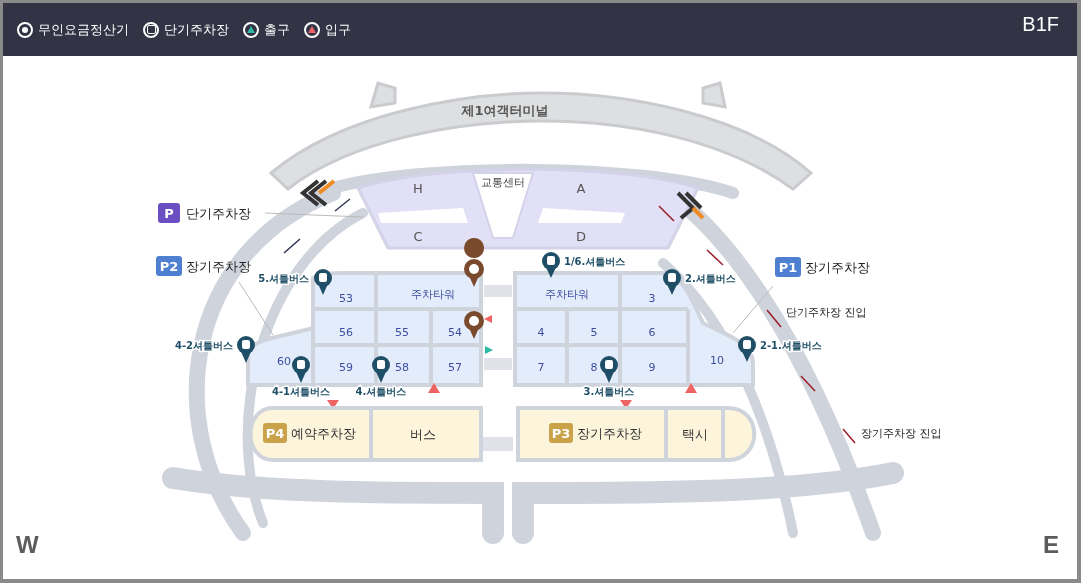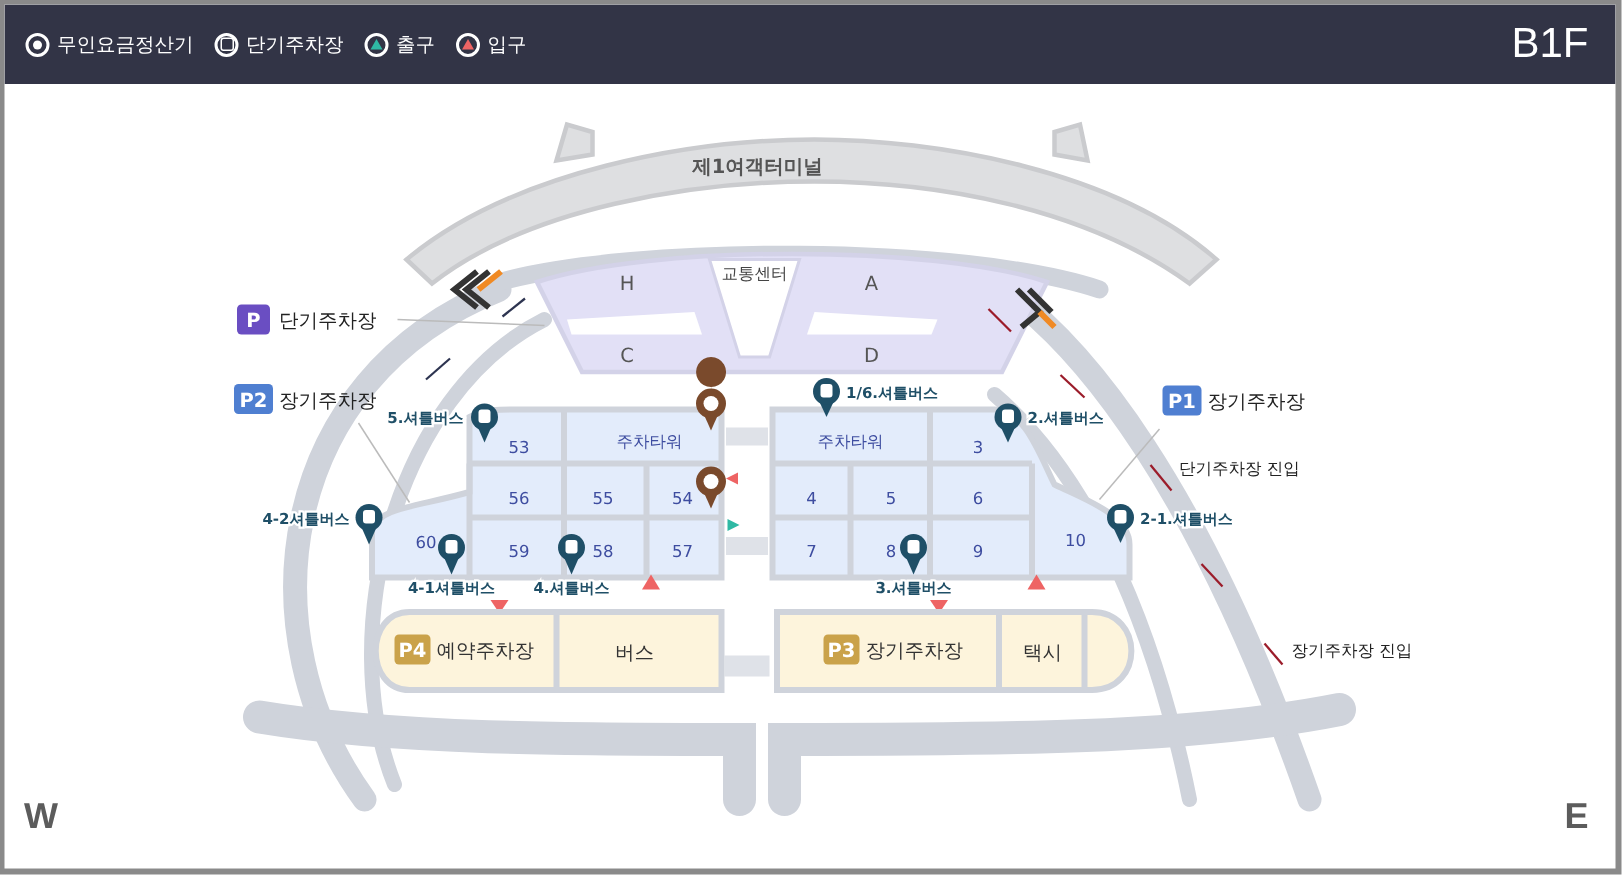--- a/index.html
+++ b/index.html
@@ -2,21 +2,21 @@
 <html><head>
 <meta charset="utf-8">
 <style>
   html,body{margin:0;padding:0;}
   body{width:1081px;height:583px;overflow:hidden;background:#8a8a8a;font-family:"DejaVu Sans",sans-serif;}
   .frame{position:absolute;left:3px;top:3px;width:1074px;height:576px;background:#fff;overflow:hidden;}
   .topbar{position:absolute;left:0;top:0;width:1074px;height:53px;background:#323446;color:#fff;}
   .legend{position:absolute;left:14px;top:0;height:53px;display:flex;align-items:center;gap:14px;font-size:13px;}
   .legend-item{display:flex;align-items:center;gap:5px;}
   .lg-icon{width:16px;height:16px;border:2px solid #fff;border-radius:50%;display:flex;align-items:center;justify-content:center;box-sizing:border-box;}
-  .floor{position:absolute;right:18px;top:10px;font-size:28px;color:#fff;font-family:"Liberation Sans",sans-serif;}
+  .floor{position:absolute;right:18px;top:10px;font-size:20px;color:#fff;font-family:"Liberation Sans",sans-serif;}
   svg{position:absolute;left:0;top:53px;}
   .t{font-family:"DejaVu Sans",sans-serif;}
   .compass{position:absolute;font-family:"Liberation Sans",sans-serif;font-weight:bold;font-size:24px;color:#5c5c5c;}
 </style>
 </head>
 <body>
 
 <div class="frame">
   <div class="topbar">
     <div class="legend">

